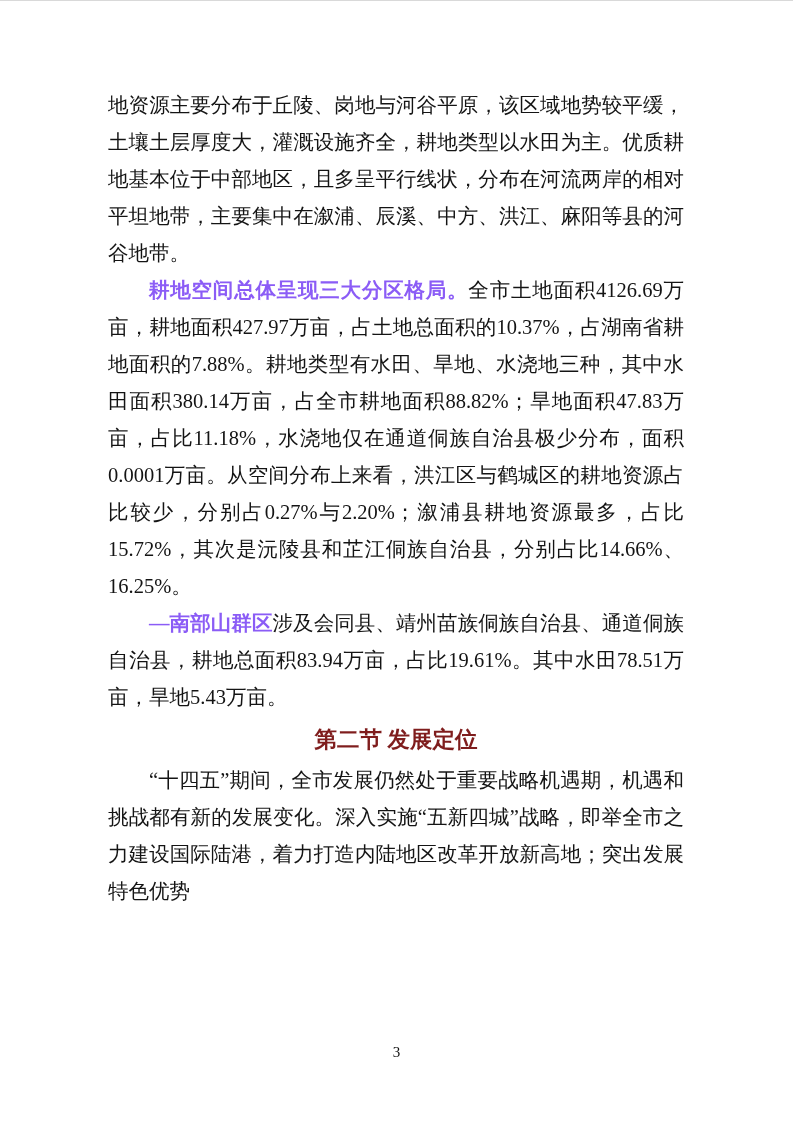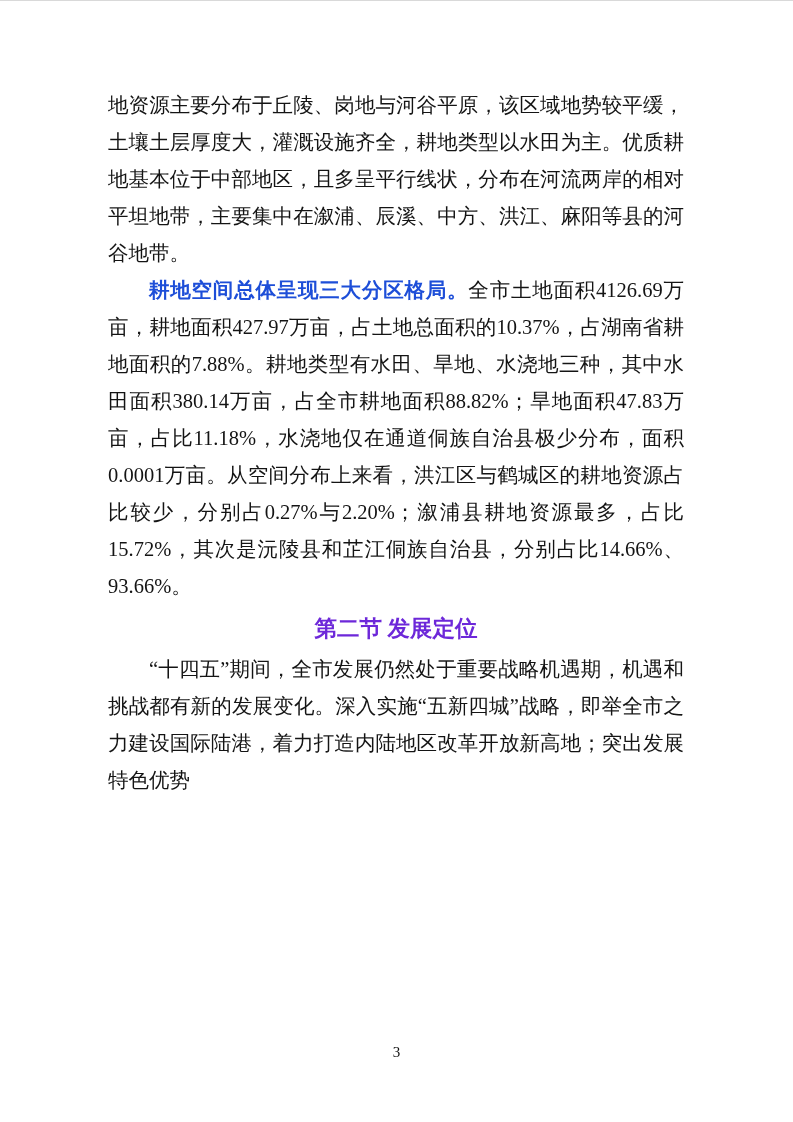--- a/index.html
+++ b/index.html
@@ -29,26 +29,26 @@
   }
   .content p {
     text-indent: 2em;
     margin: 0;
   }
   .content p.no-indent {
     text-indent: 0;
   }
   .b {
     font-weight: bold;
-    color: #1d4ed8;
+    color: #8b5cf6;
   }
   .section-heading {
     font-size: 22.5px;
     font-weight: bold;
-    color: #6d28d9;
+    color: #7f1d1d;
     text-align: center;
     line-height: 40px;
     margin: 4px 0 2px 0;
     text-indent: 0 !important;
   }
   .footer {
     position: absolute;
     left: 0;
     top: 1041px;
     width: 100%;
@@ -60,24 +60,25 @@
 </style>
 </head>
 <body>
 
 <div class="page">
 
   <div class="content">
 
     <p class="no-indent">地资源主要分布于丘陵、岗地与河谷平原，该区域地势较平缓，土壤土层厚度大，灌溉设施齐全，耕地类型以水田为主。优质耕地基本位于中部地区，且多呈平行线状，分布在河流两岸的相对平坦地带，主要集中在溆浦、辰溪、中方、洪江、麻阳等县的河谷地带。</p>
 
-    <p><span class="b">耕地空间总体呈现三大分区格局。</span><span>全市土地面积4126.69万亩，耕地面积427.97万亩，占土地总面积的10.37%，占湖南省耕地面积的7.88%。耕地类型有水田、旱地、水浇地三种，其中水田面积380.14万亩，占全市耕地面积88.82%；旱地面积47.83万亩，占比11.18%，水浇地仅在通道侗族自治县极少分布，面积0.0001万亩。从空间分布上来看，洪江区与鹤城区的耕地资源占比较少，分别占0.27%与2.20%；溆浦县耕地资源最多，占比15.72%，其次是沅陵县和芷江侗族自治县，分别占比14.66%、93.66%。</span></p>
+    <p><span class="b">耕地空间总体呈现三大分区格局。</span><span>全市土地面积4126.69万亩，耕地面积427.97万亩，占土地总面积的10.37%，占湖南省耕地面积的7.88%。耕地类型有水田、旱地、水浇地三种，其中水田面积380.14万亩，占全市耕地面积88.82%；旱地面积47.83万亩，占比11.18%，水浇地仅在通道侗族自治县极少分布，面积0.0001万亩。从空间分布上来看，洪江区与鹤城区的耕地资源占比较少，分别占0.27%与2.20%；溆浦县耕地资源最多，占比15.72%，其次是沅陵县和芷江侗族自治县，分别占比14.66%、16.25%。</span></p>
 
 
 
+    <p><span class="b">—</span><span class="b">南部山群区</span><span>涉及会同县、靖州苗族侗族自治县、通道侗族自治县，耕地总面积83.94万亩，占比19.61%。其中水田78.51万亩，旱地5.43万亩。</span></p>
 
     <h2 class="section-heading">第二节 发展定位</h2>
 
     <p>“十四五”期间，全市发展仍然处于重要战略机遇期，机遇和挑战都有新的发展变化。深入实施“五新四城”战略，即举全市之力建设国际陆港，着力打造内陆地区改革开放新高地；突出发展特色优势</p>
 
   </div>
 
   <div class="footer">
     <span>3</span>
   </div>

